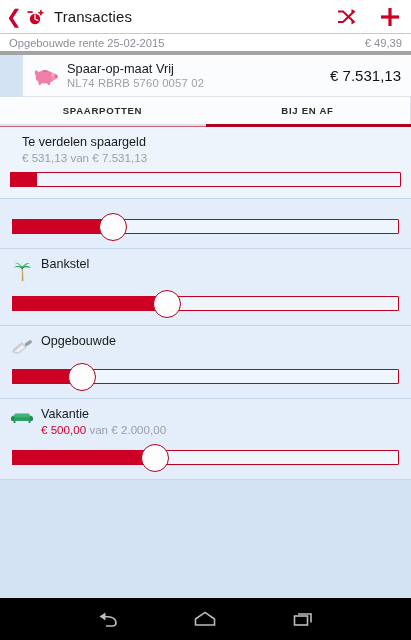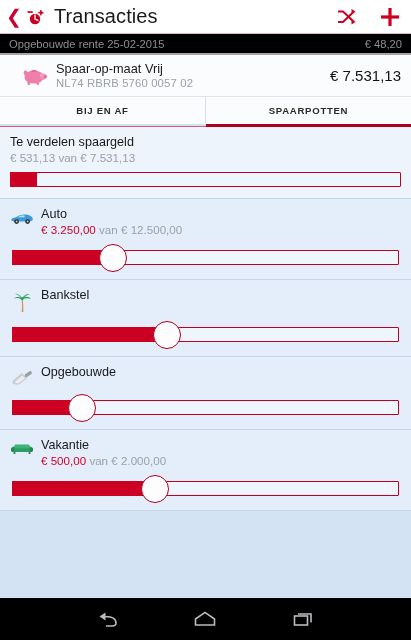--- a/index.html
+++ b/index.html
@@ -17,37 +17,37 @@
     height:34px; background:#ffffff; display:flex; align-items:center;
     padding:0 10px 0 6px; flex:none;
     border-bottom:1px solid #e3bdc0;
   }
   .back-chevron {
     color:#cc0033; font-size:19px; line-height:1; font-weight:bold;
     margin-right:3px; cursor:pointer; font-family:"DejaVu Sans", sans-serif;
   }
   .trans-logo { width:22px; height:22px; position:relative; flex:none; margin-right:7px; }
   .topbar-title {
-    font-size:20px; color:#1a1a1a; flex:1; letter-spacing:.1px;
+    font-size:15px; color:#1a1a1a; flex:1; letter-spacing:.1px;
   }
   .topbar-actions { display:flex; align-items:center; gap:22px; }
   .icon-btn { cursor:pointer; display:flex; align-items:center; justify-content:center; }
 
   
   .interest-row {
-    height:21px; background:#000000; display:flex; align-items:center;
+    height:21px; background:#ffffff; display:flex; align-items:center;
     justify-content:space-between; padding:0 9px; flex:none;
-    border-bottom:2px solid #a3a3a3;
+    border-bottom:4px solid #a3a3a3;
   }
   .interest-row span { font-size:11.2px; color:#8a8f96; }
 
   
   .account-row {
     height:42px; background:#fbfcfd; display:flex; align-items:center;
-    padding:0 10px 0 20px; flex:none; border-bottom:1px solid #dfe4ea;
+    padding:0 10px 0 8px; flex:none; border-bottom:1px solid #dfe4ea;margin-left:23px;
   }
   .piggy { width:30px; flex:none; display:flex; justify-content:center; }
   .acct-text { flex:1; margin-left:6px; }
   .acct-name { font-size:12.8px; color:#1a1a1a; line-height:15px; }
   .acct-iban { font-size:11.3px; color:#9aa0a7; line-height:14px; letter-spacing:.15px; }
   .acct-balance { font-size:15px; color:#111; }
 
   
   .tabs { display:flex; height:27px; background:#fbfcfd; flex:none; }
   .tab {
@@ -134,21 +134,21 @@
         <svg width="22" height="22" viewBox="0 0 22 22">
           <rect x="9.4" y="2" width="3.2" height="18" fill="#cc0022"></rect>
           <rect x="2" y="9.4" width="18" height="3.2" fill="#cc0022"></rect>
         </svg>
       </span>
     </span>
   </div>
 
   <div class="interest-row">
     <span>Opgebouwde rente 25-02-2015</span>
-    <span>€ 48,20</span>
+    <span>€ 49,39</span>
   </div>
 
   <div class="account-row">
     <span class="piggy">
       <svg width="26" height="20" viewBox="0 0 26 20">
         <ellipse cx="12" cy="11" rx="9.5" ry="6.6" fill="#ef7faa"></ellipse>
         <path d="M2.6 9.4 C1.2 7.4 1.6 5.2 2.6 4.6 C4 4 6 6 6.6 7.6 Z" fill="#ef7faa"></path>
         <ellipse cx="21" cy="10.6" rx="3.4" ry="3.1" fill="#f58db4"></ellipse>
         <ellipse cx="23.4" cy="10.6" rx="1.5" ry="1.7" fill="#e96a9c"></ellipse>
         <circle cx="19.4" cy="9.2" r="0.8" fill="#ffffff"></circle>
@@ -158,72 +158,52 @@
       </svg>
     </span>
     <span class="acct-text">
       <div class="acct-name">Spaar-op-maat Vrij</div>
       <div class="acct-iban">NL74 RBRB 5760 0057 02</div>
     </span>
     <span class="acct-balance">€ 7.531,13</span>
   </div>
 
   <div class="tabs">
+    <div class="tab">
+      <span>SPAARPOTTEN</span>
+    </div>
     <div class="tab inactive">
       <span>BIJ EN AF</span>
-    </div>
-    <div class="tab">
-      <span>SPAARPOTTEN</span>
     </div>
   </div>
   <div class="tab-underlines">
     <div class="ul dim"></div>
     <div class="ul active"></div>
   </div>
 
   <div class="content">
 
     <div class="pot header-pot">
       <div class="pot-head">
-        <div class="pot-labels" style="margin-left:2px;">
+        <div class="pot-labels" style="margin-left:14px;">
           <div class="pot-name">Te verdelen spaargeld</div>
           <div class="pot-amounts">
             <span class="amt-rest">€ 531,13</span>
             <span class="amt-rest">van</span>
             <span class="amt-rest">€ 7.531,13</span>
           </div>
         </div>
       </div>
       <div class="progress-only">
         <div class="track"></div>
         <div class="fill" style="width: 7%;"></div>
       </div>
     </div>
 
     <div class="pot">
-      <div class="pot-head">
-        <div class="pot-icon">
-          <svg width="24" height="14" viewBox="0 0 24 14">
-            <path d="M1.5 9.5 C1 7.5 3 6.6 6 6.2 C9 4.2 12.5 3.2 16 3.6 C19.5 4 22.5 5.6 22.8 8 C23 9.6 21.5 10.4 19 10.4 L4 10.4 C2.4 10.4 1.7 10.2 1.5 9.5 Z" fill="#3a9ddb"></path>
-            <path d="M7.5 6.2 C9.6 4.9 12 4.3 14.6 4.5 L14.6 6.2 Z" fill="#bfe2f5"></path>
-            <circle cx="6.6" cy="10.6" r="2.4" fill="#2b2b2b"></circle>
-            <circle cx="6.6" cy="10.6" r="1" fill="#c8c8c8"></circle>
-            <circle cx="17.6" cy="10.6" r="2.4" fill="#2b2b2b"></circle>
-            <circle cx="17.6" cy="10.6" r="1" fill="#c8c8c8"></circle>
-          </svg>
-        </div>
-        <div class="pot-labels">
-          <div class="pot-name">Auto</div>
-          <div class="pot-amounts">
-            <span class="amt-cur">€ 3.250,00</span>
-            <span class="amt-rest">van</span>
-            <span class="amt-rest">€ 12.500,00</span>
-          </div>
-        </div>
-      </div>
       <div class="slider-wrap">
         <div class="track"></div>
         <div class="fill" style="width: 26%;"></div>
         <div class="thumb" style="left: 26%;"></div>
       </div>
     </div>
 
     <div class="pot">
       <div class="pot-head">
         <div class="pot-icon">

